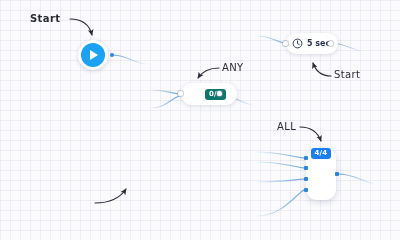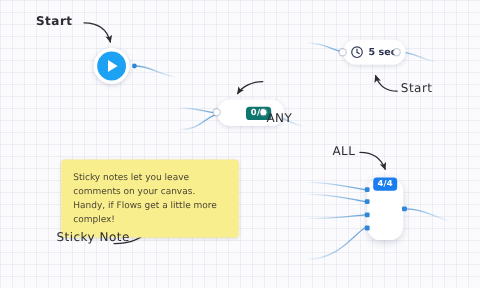--- a/index.html
+++ b/index.html
@@ -156,21 +156,21 @@
   .hand {
     position: absolute;
     font-family: "DejaVu Sans", sans-serif;
     font-size: 10px;
     color: #2b2b33;
     letter-spacing: 0.4px;
     white-space: nowrap;
     z-index: 5;
   }
   .lbl-start  { left: 30px;  top: 13px; font-weight: bold; }
-  .lbl-any    { left: 222px; top: 62px; margin-top: 32px; }
+  .lbl-any    { left: 222px; top: 62px; }
   .lbl-delay  { left: 334px; top: 69px; }
   .lbl-all    { left: 277px; top: 121px; text-align: right; }
   .lbl-sticky { left: 47px;  top: 193px; }
 </style>
 </head>
 <body>
 
 <div id="canvas">
 
   <svg id="edges" viewBox="0 0 400 240" xmlns="http://www.w3.org/2000/svg">
@@ -241,23 +241,19 @@
 
   <div class="node all-node">
     <span class="badge badge-all">4/4</span>
   </div>
   <div class="port port-sq" style="left:304px; top:156px;"></div>
   <div class="port port-sq" style="left:304px; top:166px;"></div>
   <div class="port port-sq" style="left:304px; top:177px;"></div>
   <div class="port port-sq" style="left:304px; top:188px;"></div>
   <div class="port port-sq" style="left:335px; top:172px;"></div>
 
-  <div class="sticky">
-    <span>Sticky notes let you leave comments on your canvas. Handy, if Flows get a little more complex!</span>
-  </div>
 
   <div class="hand lbl-start">Start</div>
   <div class="hand lbl-any">ANY</div>
   <div class="hand lbl-delay">Start</div>
   <div class="hand lbl-all">ALL</div>
-  <div class="hand lbl-sticky">Sticky Note</div>
 
 </div>
 
 </body></html>

